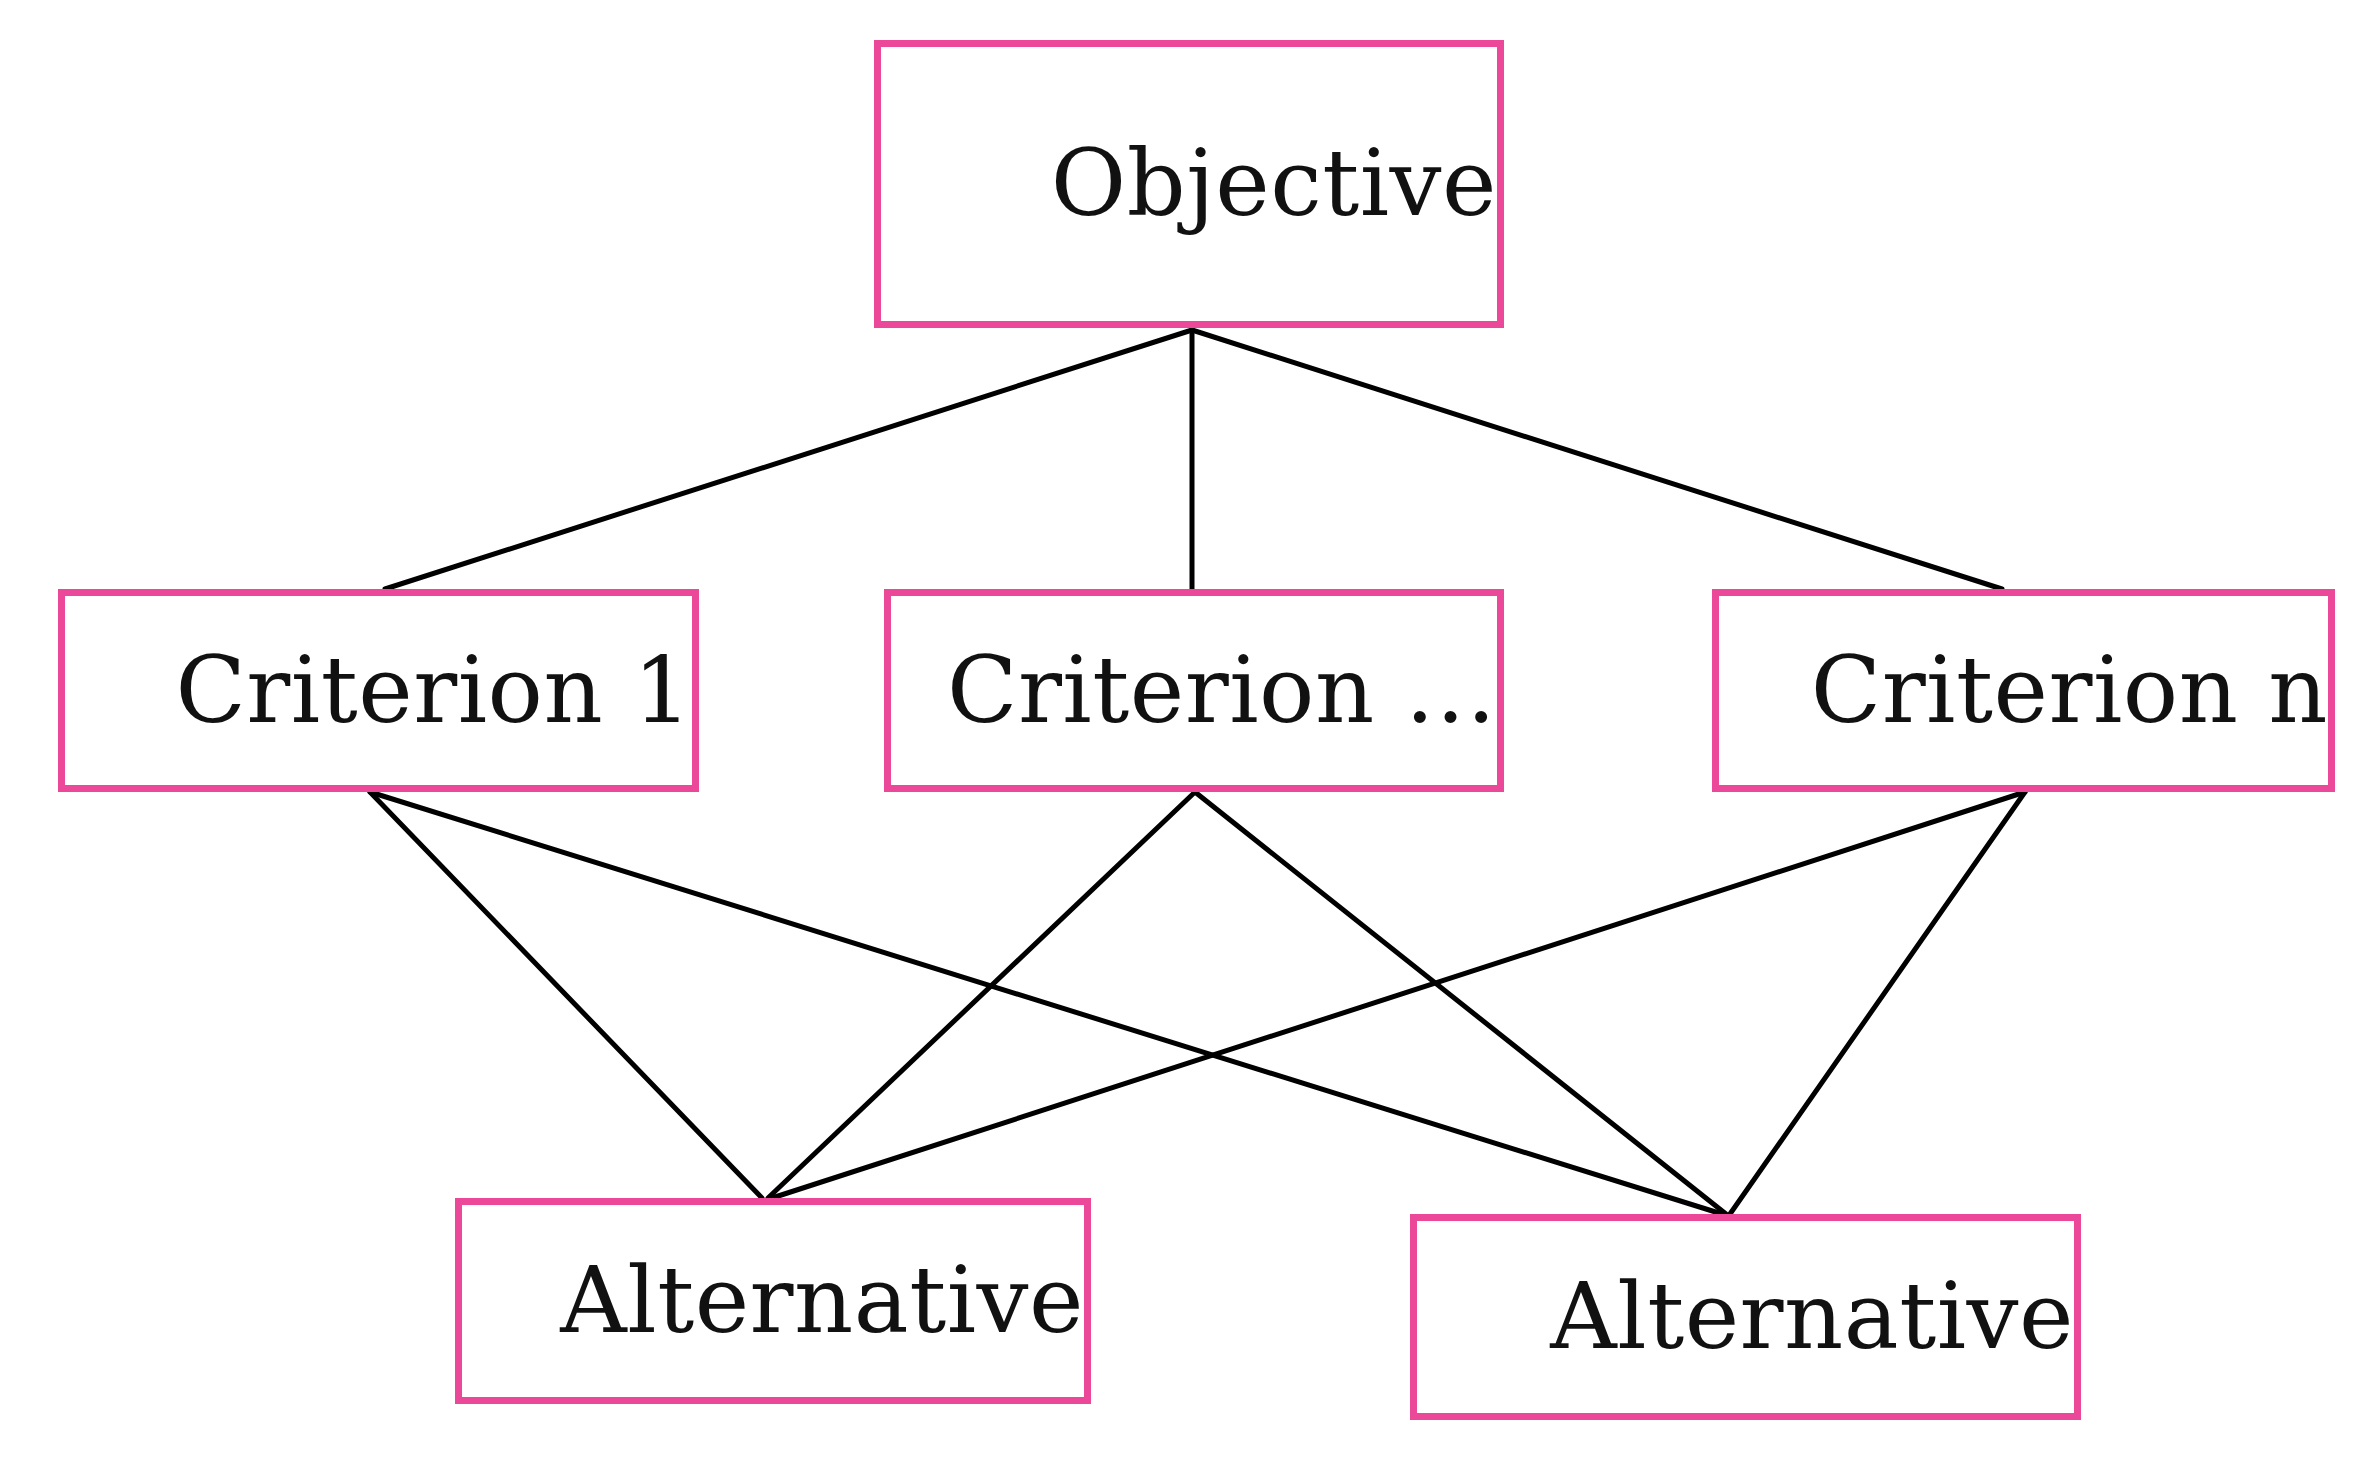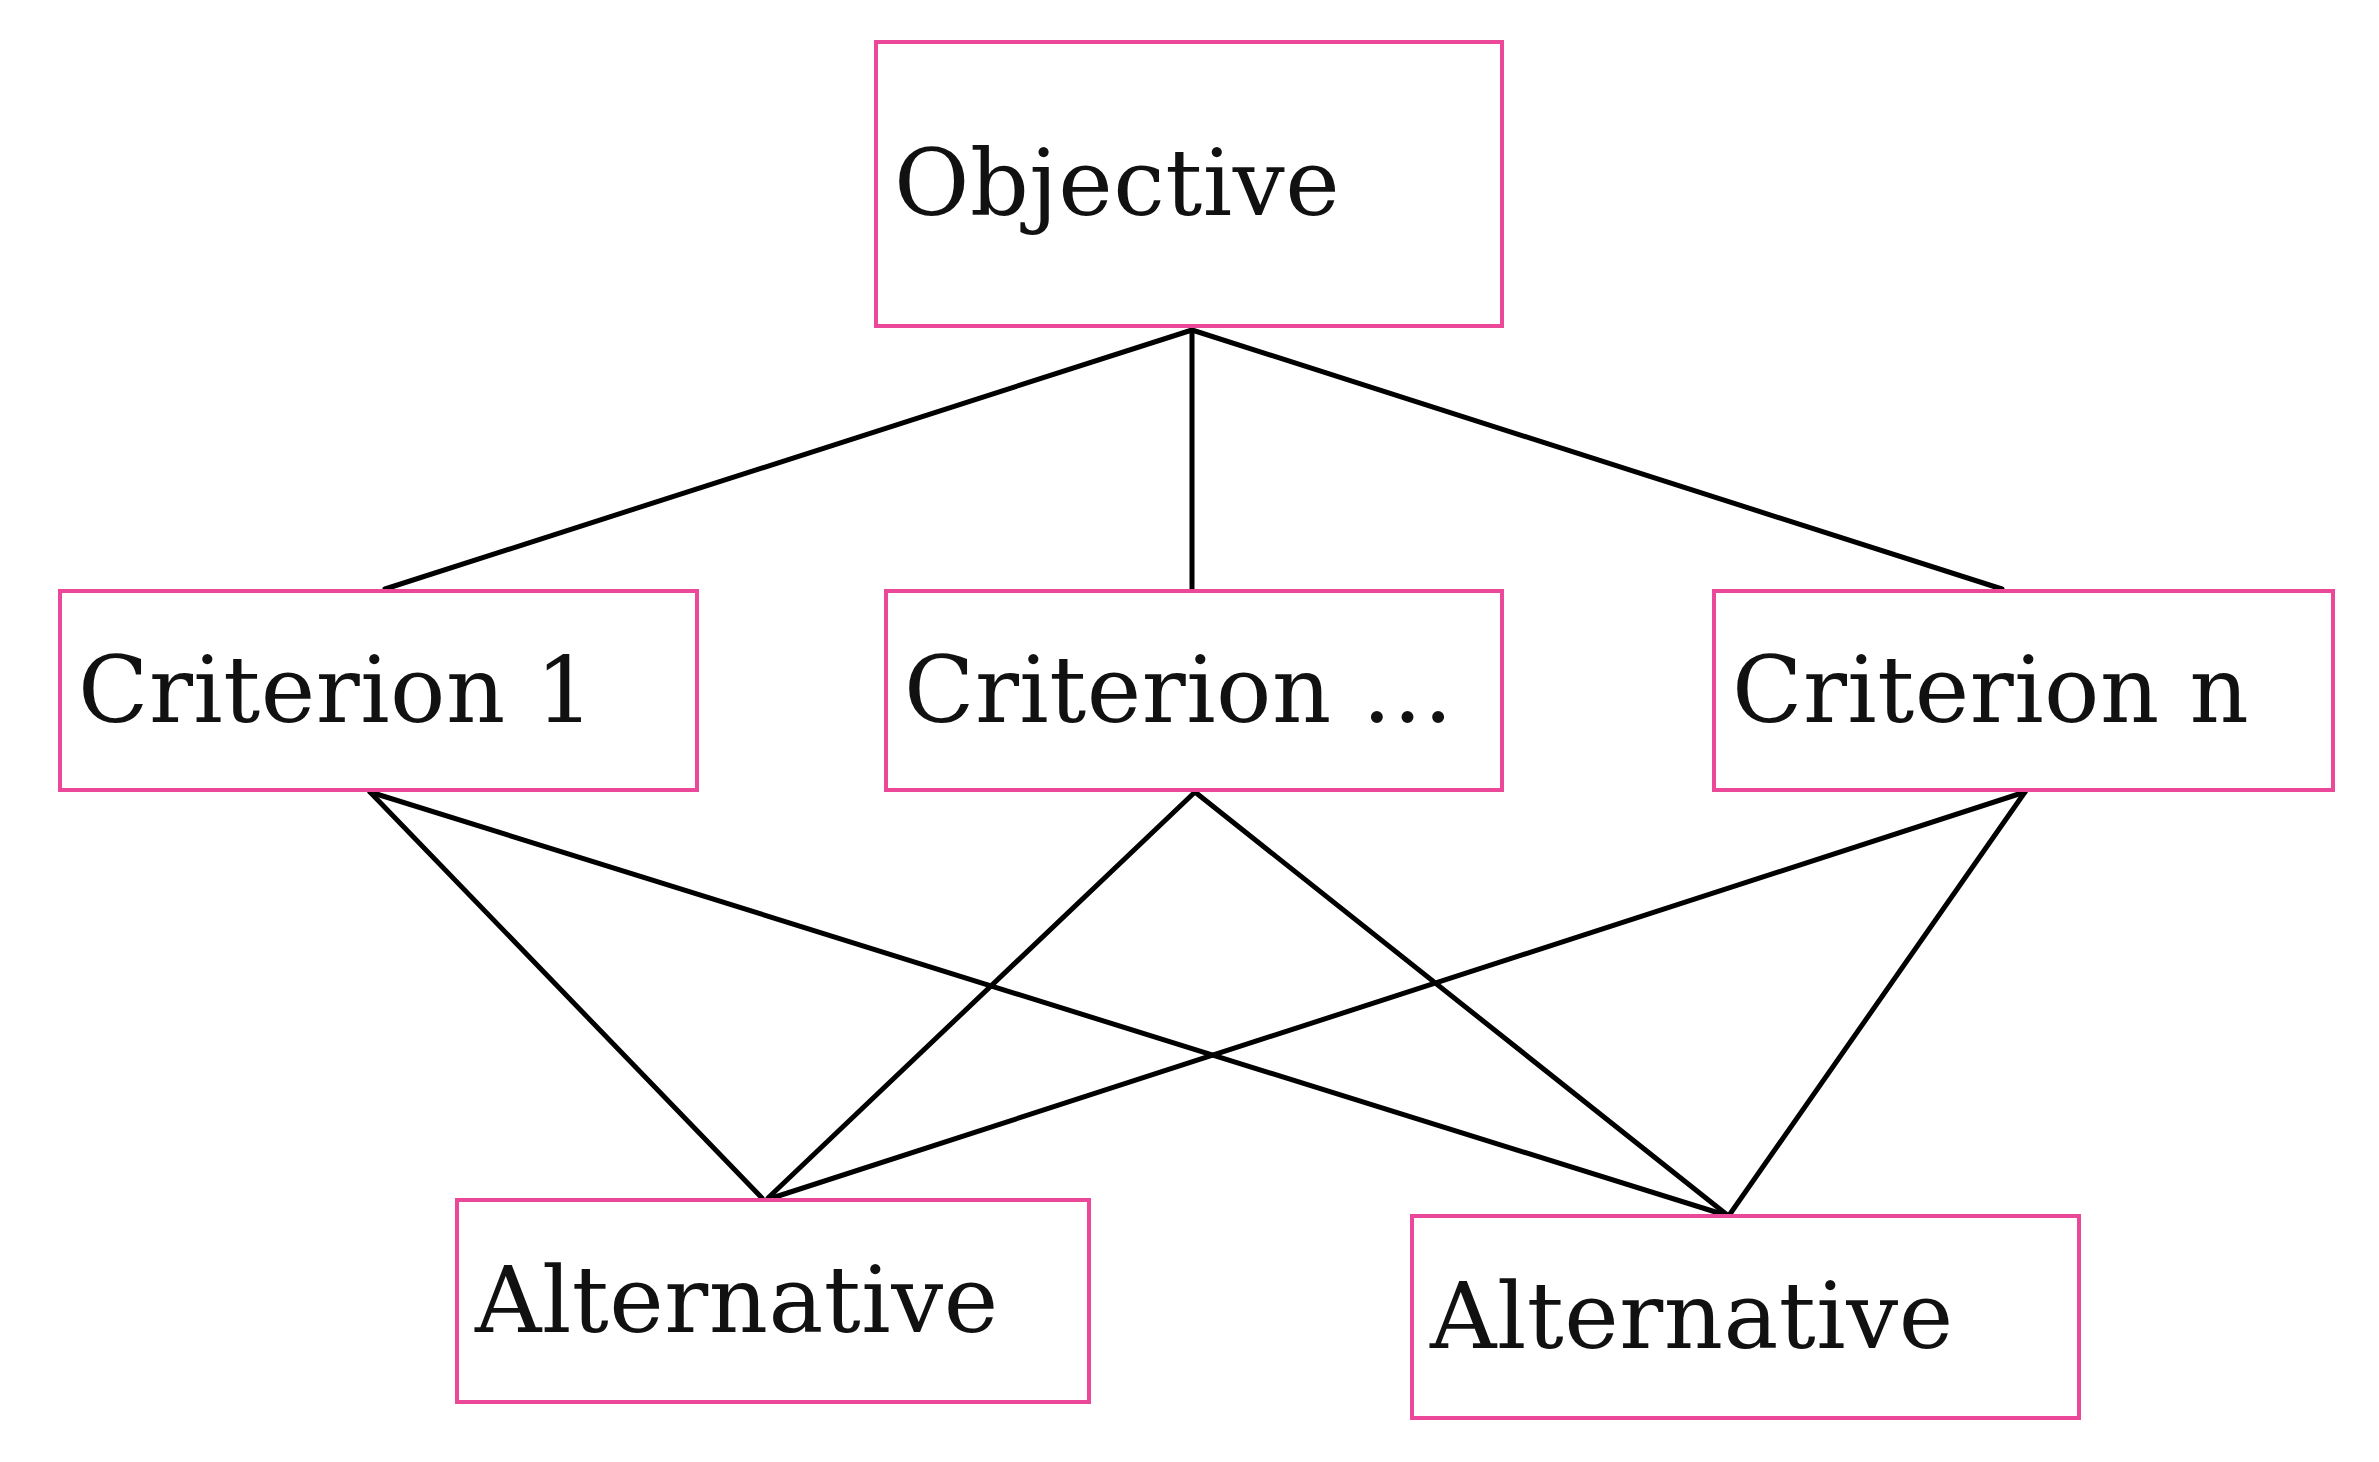--- a/index.html
+++ b/index.html
@@ -23,24 +23,24 @@
     left: 0;
     top: 0;
     width: 2379px;
     height: 1462px;
     pointer-events: none;
   }
   .node {
     position: absolute;
     box-sizing: border-box;
     background: #ffffff;
-    border: 4px solid #ec4899;
+    border: 7px solid #ec4899;
     display: flex;
     align-items: center;
-    justify-content: flex-start;
+    justify-content: flex-end;
     z-index: 2;
     padding-left: 16px;
   }
   .node-label {
     font-family: "DejaVu Serif", "Liberation Serif", serif;
     font-size: 92px;
     line-height: 1.0;
     color: #111111;
     white-space: nowrap;
     letter-spacing: 0.5px;

